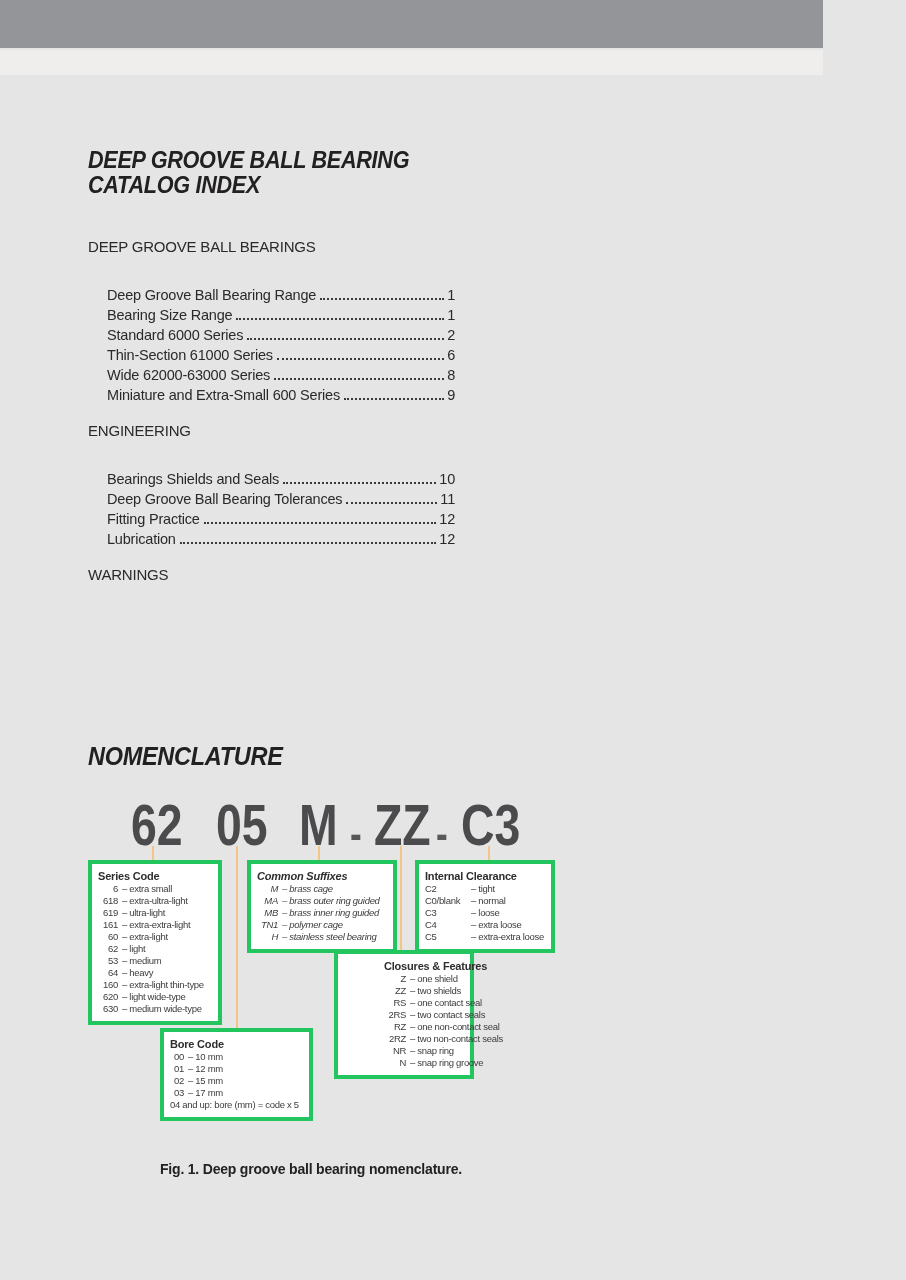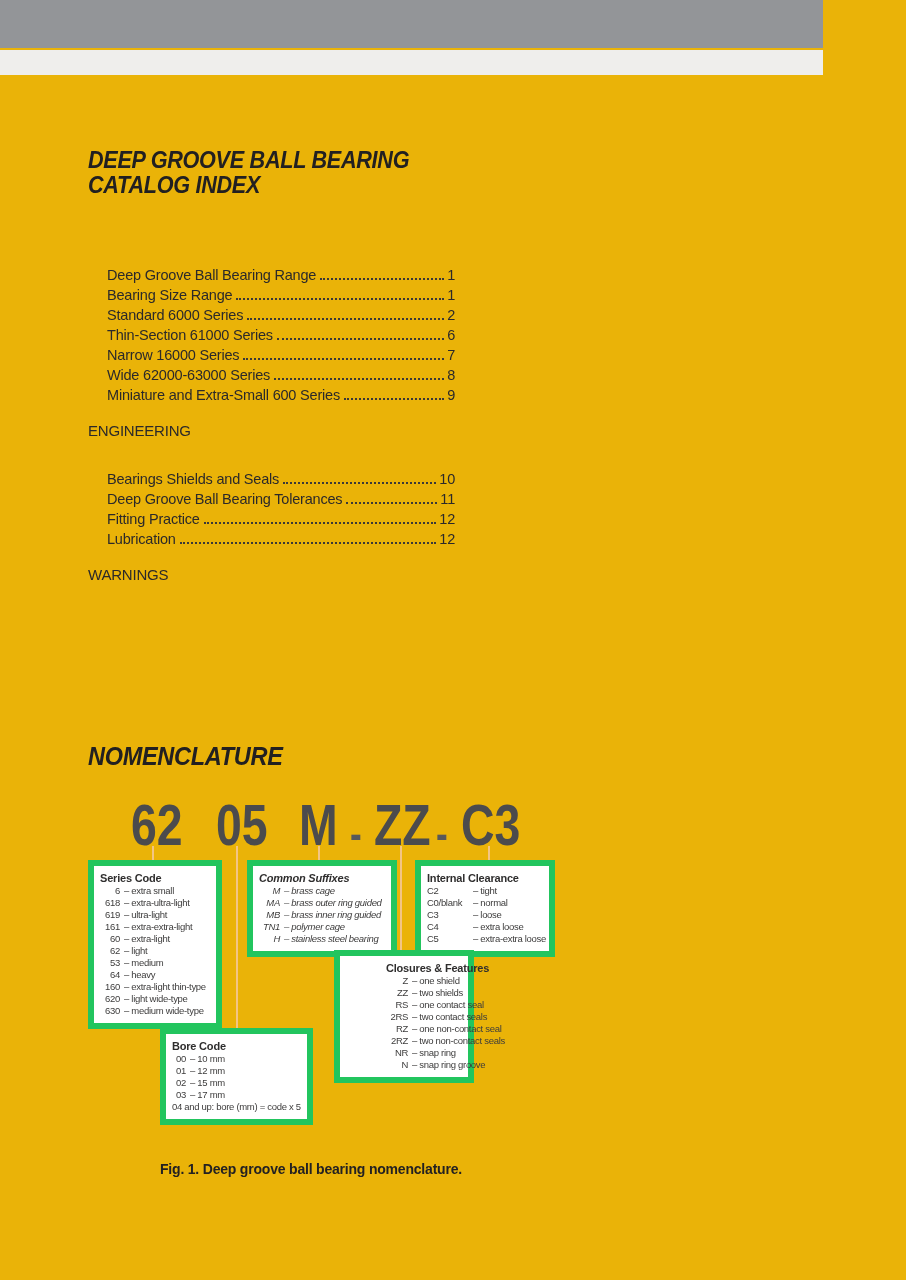--- a/index.html
+++ b/index.html
@@ -3,21 +3,21 @@
 <meta charset="utf-8">
 <style>
   * { margin: 0; padding: 0; box-sizing: border-box; }
   html, body { background: #ffffff; }
   body { font-family: "Liberation Sans", "DejaVu Sans", sans-serif; }
 
   .page {
     position: relative;
     width: 906px;
     height: 1280px;
-    background: #eab308;
+    background: #e5e5e5;
     overflow: hidden;
   }
 
   
   .top-bar {
     position: absolute; left: 0; top: 0;
     width: 823px; height: 48px;
     background: #939598;
   }
   .top-strip {
@@ -95,21 +95,21 @@
   .conn-62 { left: 152px; top: 846px; height: 14px; }
   .conn-05 { left: 236px; top: 846px; height: 182px; }
   .conn-m  { left: 318px; top: 846px; height: 14px; }
   .conn-zz { left: 400px; top: 846px; height: 104px; }
   .conn-c3 { left: 488px; top: 846px; height: 14px; }
 
   
   .nbox {
     position: absolute;
     background: #ffffff;
-    border: 6px solid #22c55e;
+    border: 4px solid #22c55e;
     padding: 5px 6px 6px 6px;
     color: #3d3c3c;
     font-size: 9.5px; letter-spacing: -0.3px;
     line-height: 12px;
     white-space: nowrap;
   }
   .nbox h3 {
     font-size: 11px; line-height: 14px;
     font-weight: bold; color: #2f2e2e;
     letter-spacing: -0.2px;
@@ -147,20 +147,21 @@
   <div class="top-strip"></div>
 
   <div class="doc-title">
     <div>DEEP GROOVE BALL BEARING</div>
     <div>CATALOG INDEX</div>
   </div>
 
   <div class="toc">
 
     <div class="toc-section">
+      <div class="toc-section-heading">DEEP GROOVE BALL BEARINGS</div>
       <div class="toc-items">
 
           <div class="toc-row">
             <span class="toc-label">Deep Groove Ball Bearing Range</span>
             <span class="toc-leader"></span>
             <span class="toc-page">1</span>
           </div>
 
           <div class="toc-row">
             <span class="toc-label">Bearing Size Range</span>
@@ -173,25 +174,20 @@
             <span class="toc-leader"></span>
             <span class="toc-page">2</span>
           </div>
 
           <div class="toc-row">
             <span class="toc-label">Thin-Section 61000 Series</span>
             <span class="toc-leader"></span>
             <span class="toc-page">6</span>
           </div>
 
-          <div class="toc-row">
-            <span class="toc-label">Narrow 16000 Series</span>
-            <span class="toc-leader"></span>
-            <span class="toc-page">7</span>
-          </div>
 
           <div class="toc-row">
             <span class="toc-label">Wide 62000-63000 Series</span>
             <span class="toc-leader"></span>
             <span class="toc-page">8</span>
           </div>
 
           <div class="toc-row">
             <span class="toc-label">Miniature and Extra-Small 600 Series</span>
             <span class="toc-leader"></span>

